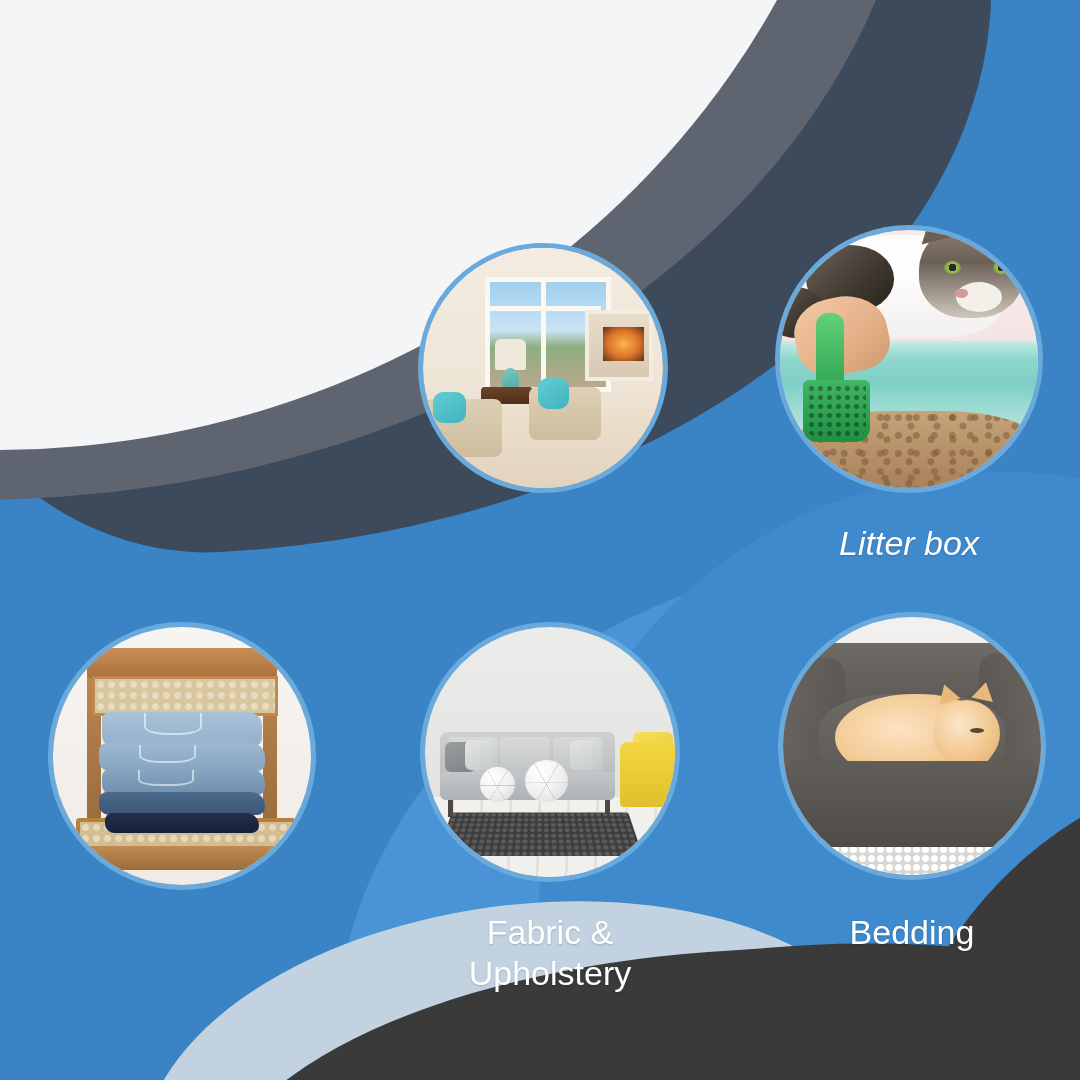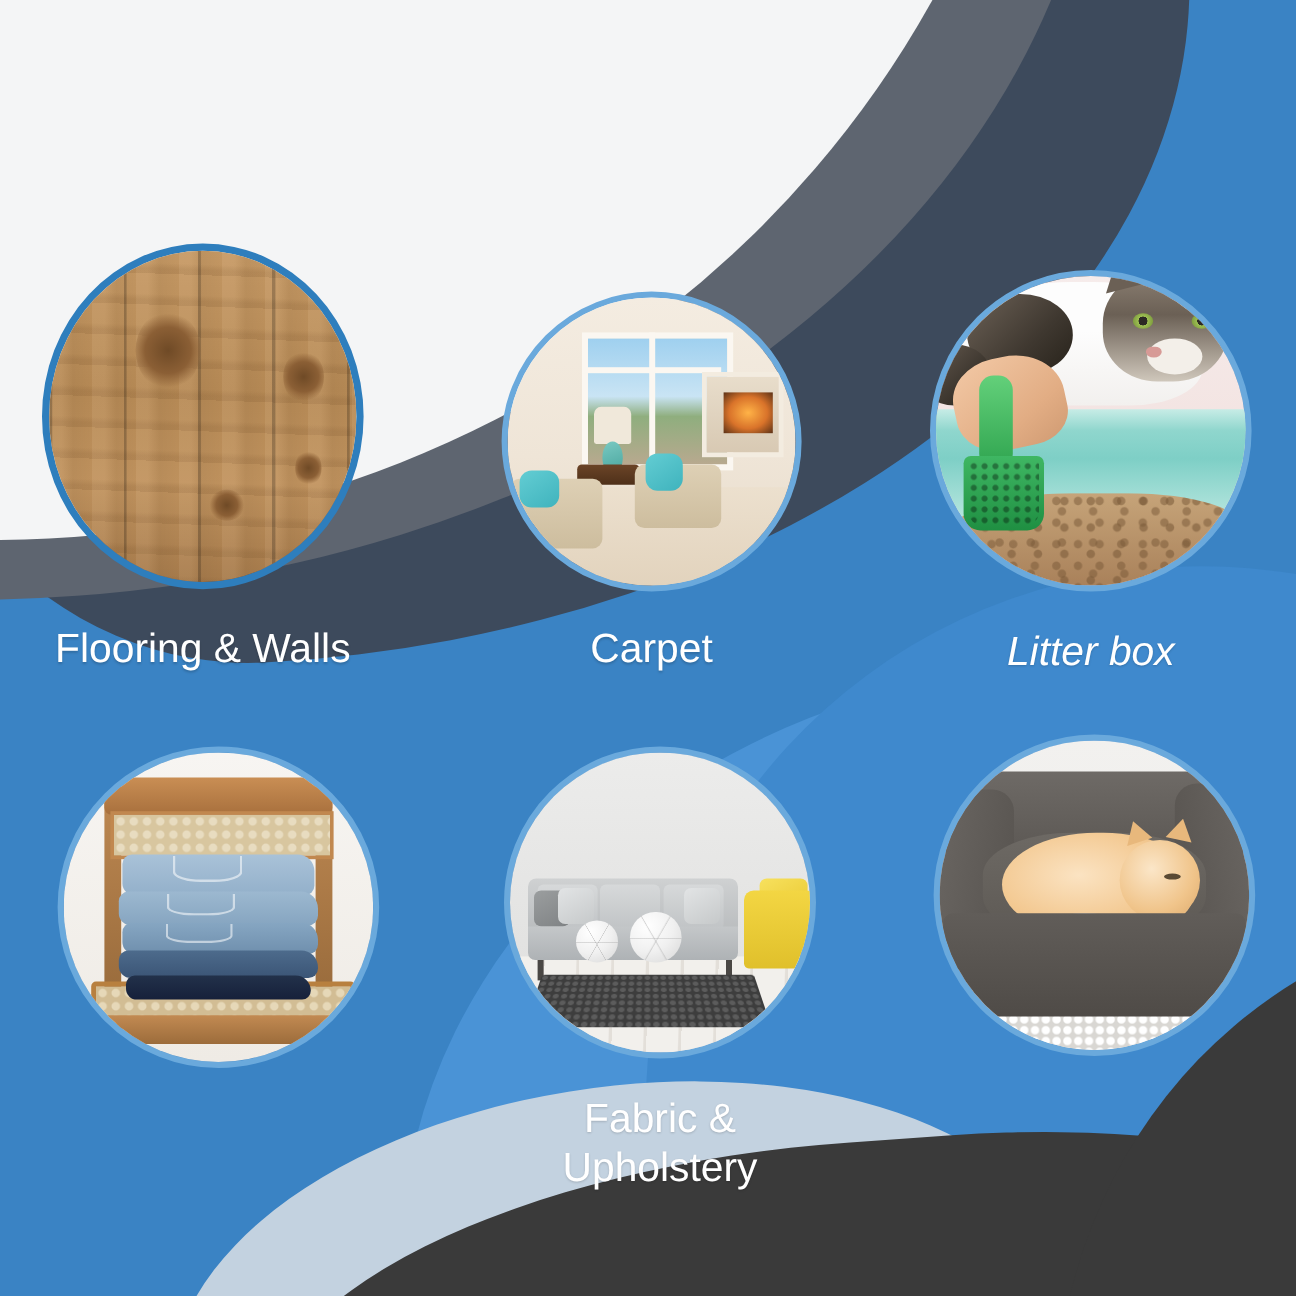--- a/index.html
+++ b/index.html
@@ -238,51 +238,40 @@
   <div class="bg-layer bg-white-dome"></div>
   <div class="bg-layer bg-blue-sweep"></div>
   <div class="bg-layer bg-blue-sweep2"></div>
   <div class="bg-layer bg-pale-crescent"></div>
   <div class="bg-layer bg-charcoal"></div>
   <div class="bg-layer bg-charcoal-right"></div>
 
 
   <div class="grid">
 
-    <div class="item" style="left:35px;top:203px;">
-      <div class="thumb ring-strong" style="width:268px;height:288px;">
-        <div class="photo wood"></div>
-        <div class="knot" style="left:28%;top:18%;width:54px;height:66px;"></div>
-        <div class="knot" style="left:76%;top:30%;width:34px;height:44px;"></div>
-        <div class="knot" style="left:80%;top:60%;width:22px;height:30px;"></div>
-        <div class="knot" style="left:52%;top:72%;width:30px;height:26px;"></div>
-      </div>
-      <div class="label" style="top:318px;">Flooring &amp; Walls</div>
-    </div>
 
     <div class="item" style="left:418px;top:243px;">
       <div class="thumb ring-soft" style="width:250px;height:250px;">
         <div class="photo">
           <div class="lr-wall"></div>
           <div class="lr-window"></div>
           <div class="lr-winbar" style="left:26%;top:24%;width:48%;height:5px;"></div>
           <div class="lr-winbar" style="left:49%;top:12%;width:5px;height:44%;"></div>
           <div class="lr-fire"></div>
           <div class="lr-fireglow"></div>
           <div class="lr-floor"></div>
           <div class="lr-lamp" style="left:30%;top:38%;width:13%;height:13%;"></div>
           <div class="lr-vase" style="left:33%;top:50%;width:7%;height:11%;"></div>
           <div class="lr-table" style="left:24%;top:58%;width:22%;height:7%;"></div>
           <div class="lr-sofa" style="left:44%;top:58%;width:30%;height:22%;"></div>
           <div class="lr-pillow" style="left:48%;top:54%;width:13%;height:13%;"></div>
           <div class="lr-sofa" style="left:1%;top:63%;width:32%;height:24%;"></div>
           <div class="lr-pillow" style="left:4%;top:60%;width:14%;height:13%;"></div>
         </div>
       </div>
-      <div class="label" style="top:278px;">Carpet</div>
     </div>
 
     <div class="item" style="left:775px;top:225px;font-style:italic;">
       <div class="thumb ring-soft" style="width:268px;height:268px;">
         <div class="photo">
           <div class="lb-bg"></div>
           <div class="lb-cat-body"></div>
           <div class="lb-cat-patch" style="left:10%;top:6%;width:34%;height:26%;"></div>
           <div class="lb-cat-patch" style="left:-6%;top:22%;width:24%;height:20%;"></div>
           <div class="lb-cat-head"></div>
@@ -367,16 +356,17 @@
           <div class="bd-inner"></div>
           <div class="bd-cat"></div>
           <div class="bd-cat-ear" style="right:32%;top:26%;transform:rotate(-18deg);"></div>
           <div class="bd-cat-ear" style="right:18%;top:25%;transform:rotate(12deg);"></div>
           <div class="bd-cat-head"></div>
           <div class="bd-eye" style="right:22%;top:43%;"></div>
           <div class="bd-cat-chest"></div>
           <div class="bd-bed-front"></div>
         </div>
       </div>
+      <div class="label" style="top:300px;">Bedding</div>
     </div>
 
   </div>
 </div>
 
 </body></html>

